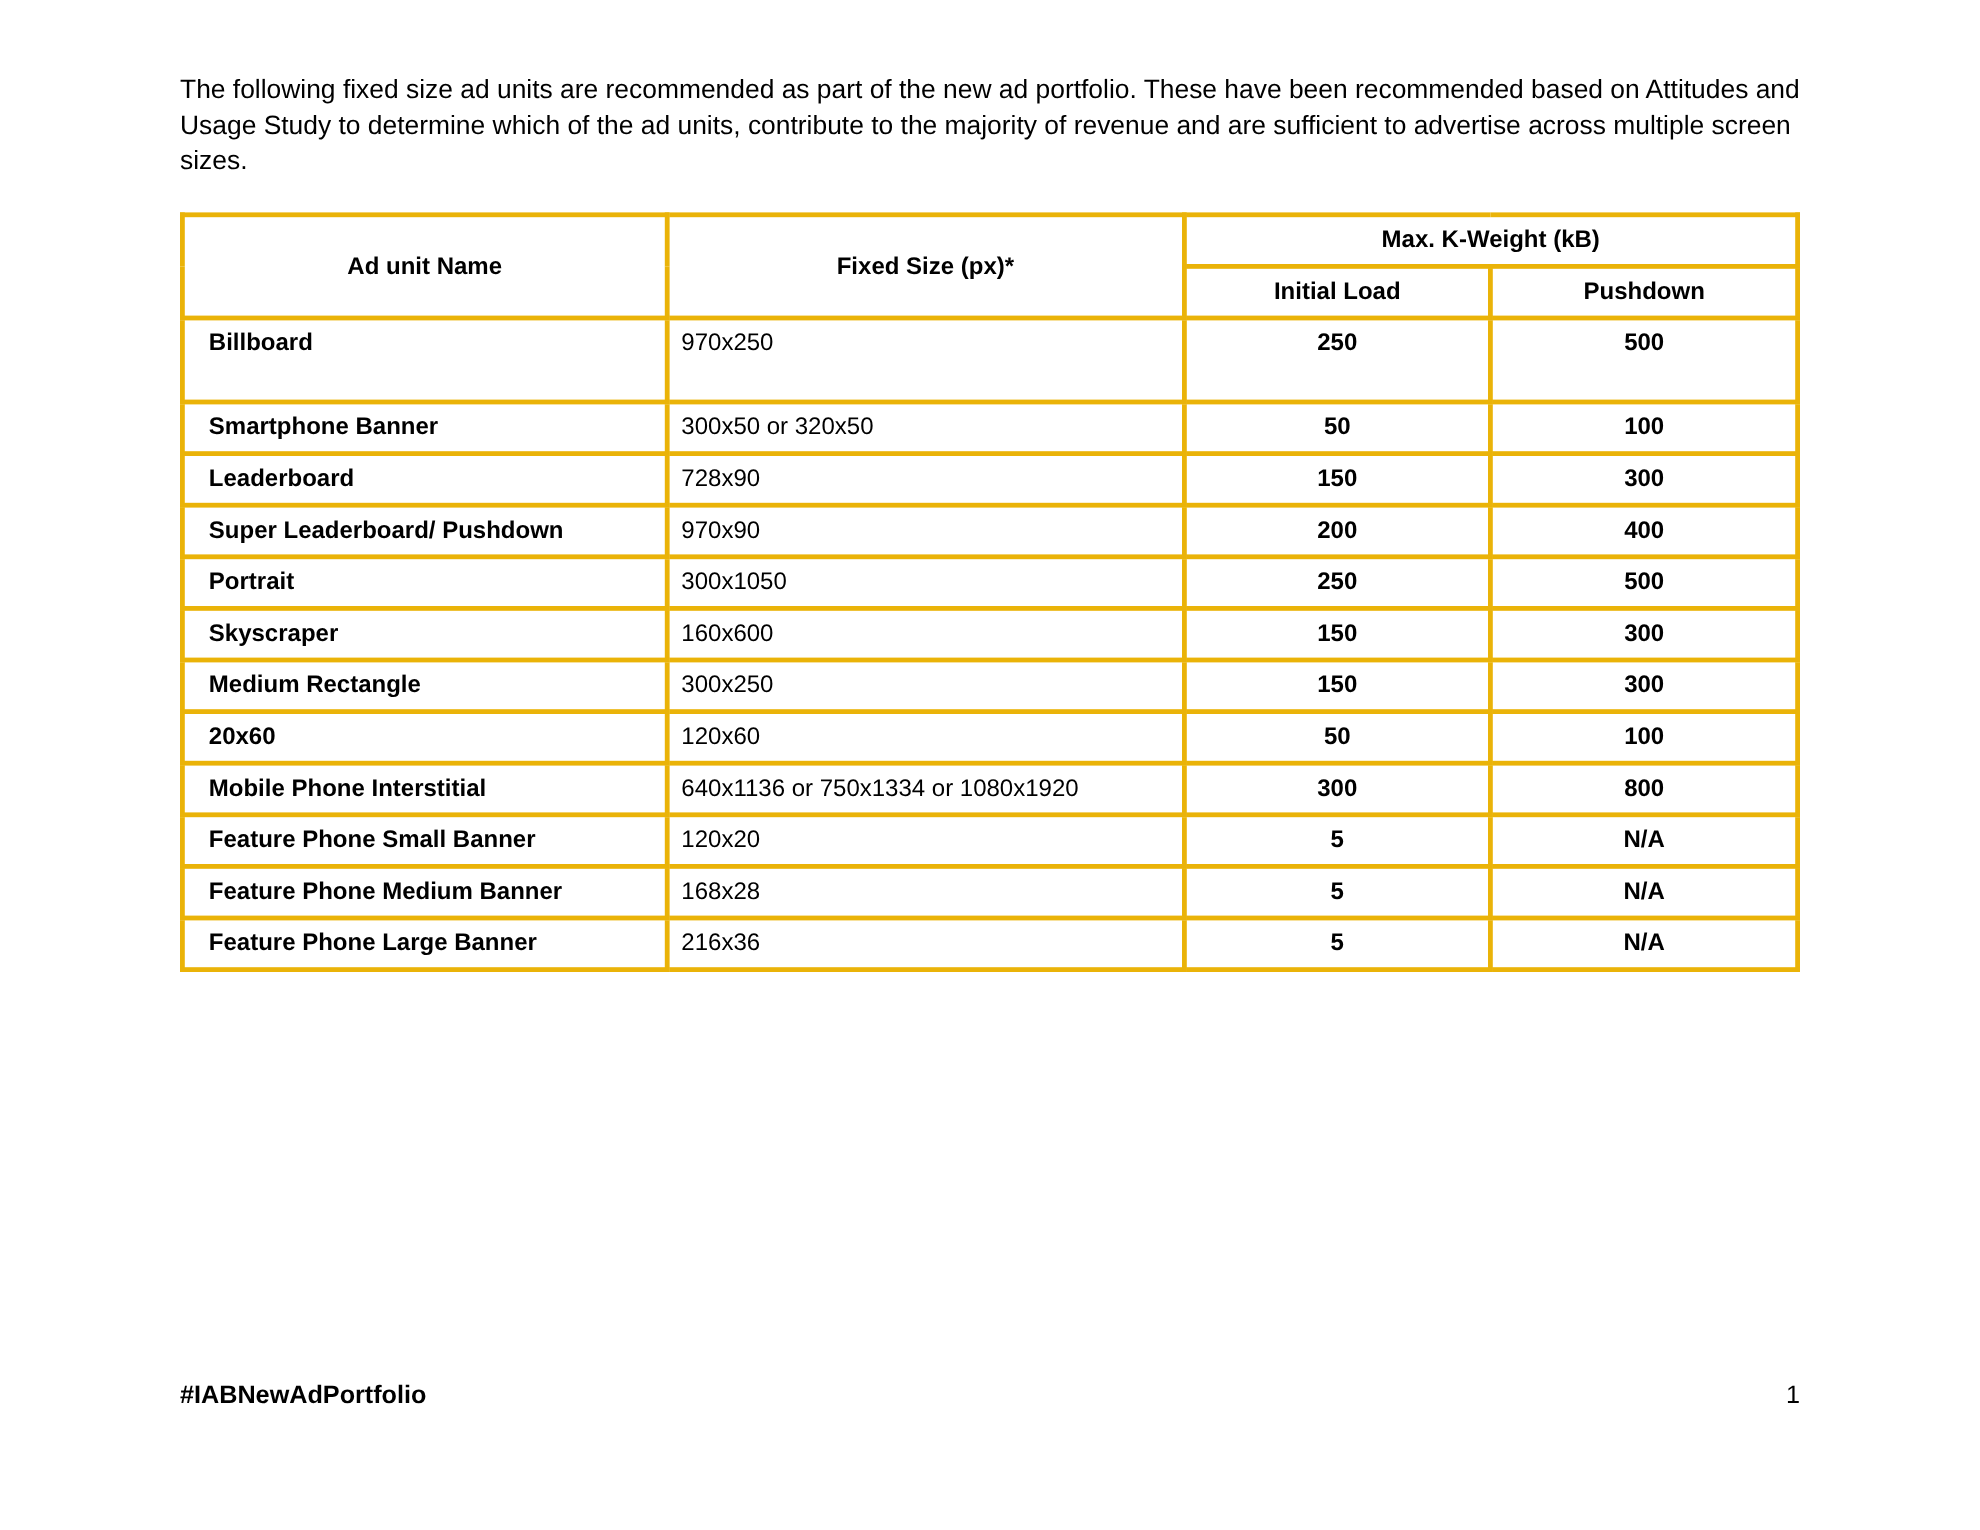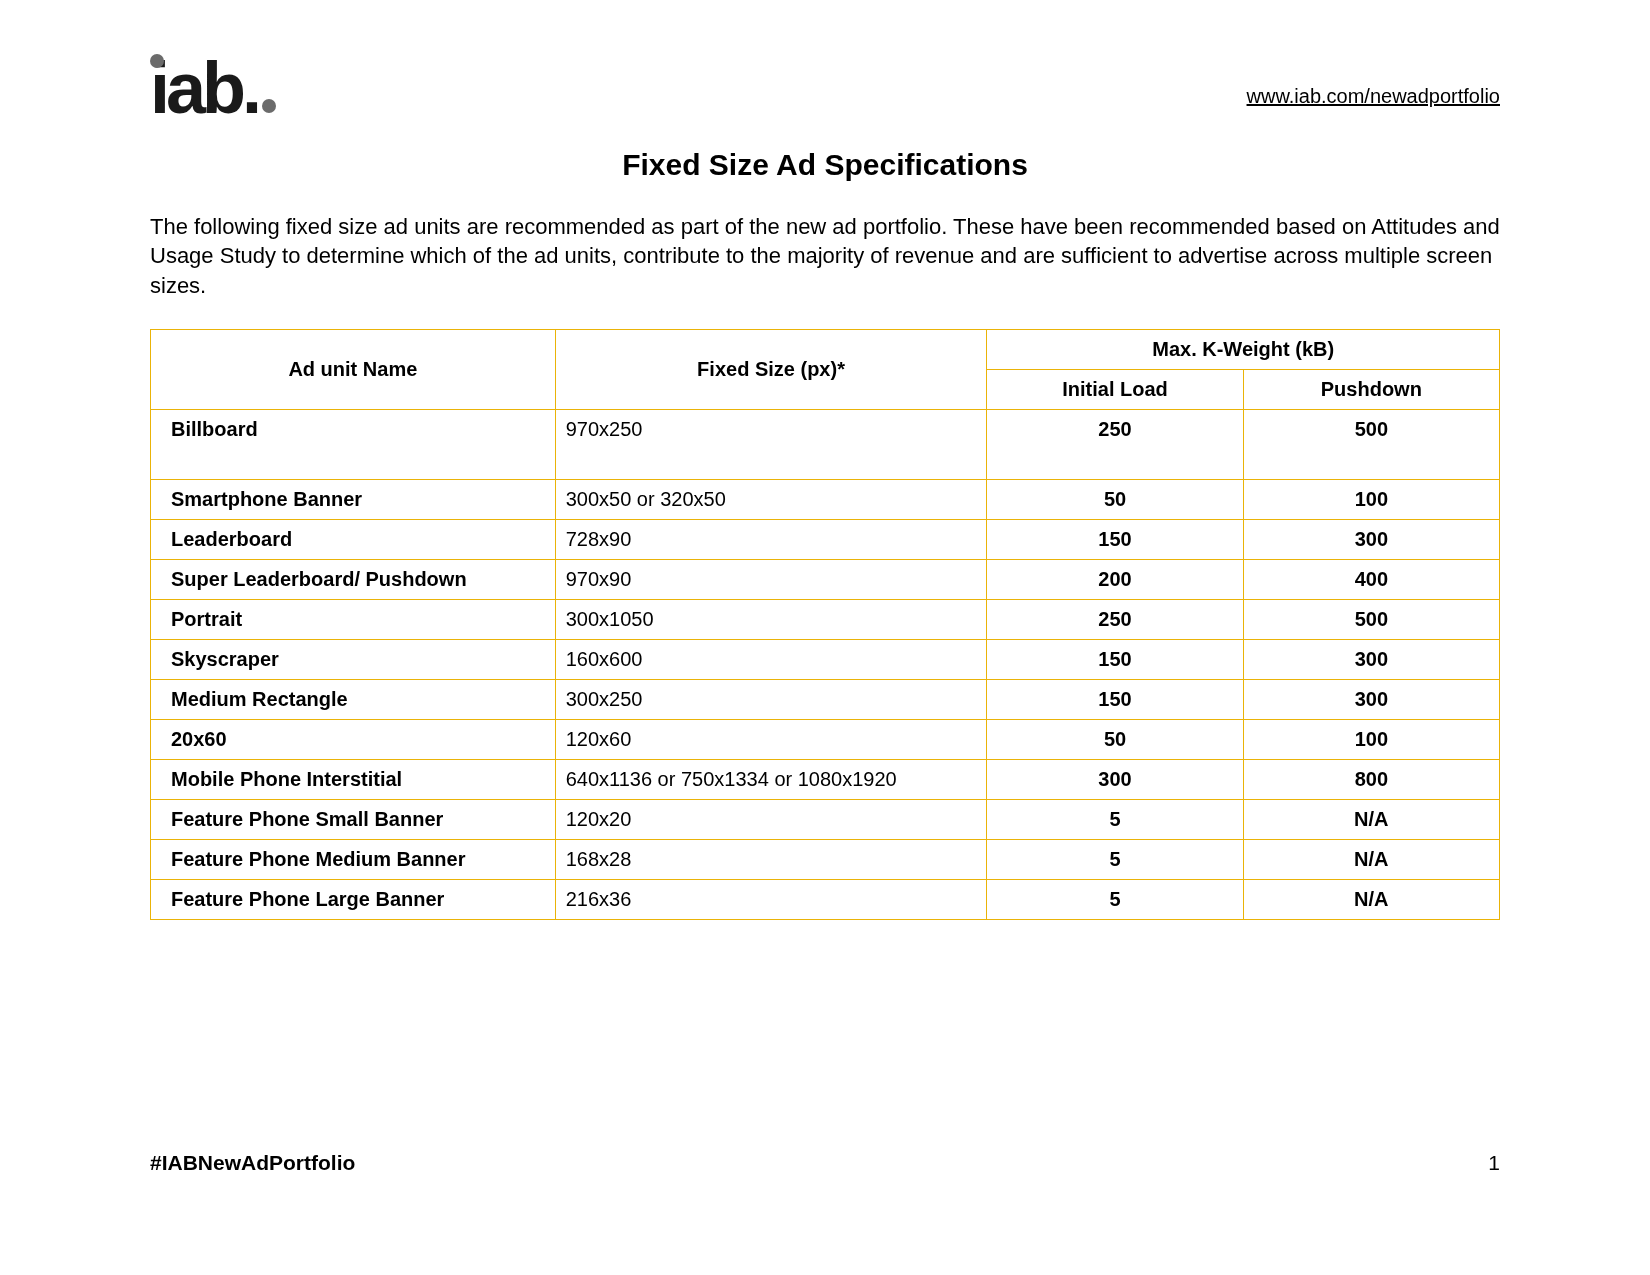--- a/index.html
+++ b/index.html
@@ -61,21 +61,21 @@
       font-size: 22px;
       line-height: 1.35;
       margin-bottom: 28px;
     }
     table.spec {
       width: 100%;
       border-collapse: collapse;
       font-size: 20px;
     }
     table.spec th, table.spec td {
-      border: 1px solid #eab308;
+      border: 4px solid #eab308;
       padding: 8px 10px;
       text-align: left;
       vertical-align: top;
     }
     table.spec thead th {
       font-weight: bold;
       text-align: center;
       vertical-align: middle;
     }
     table.spec tbody td.name { font-weight: bold; padding-left: 20px; }
@@ -103,29 +103,21 @@
       text-align: center;
       font-size: 21px;
       margin-top: 18px;
     }
   </style>
 </head>
 <body>
 
 <div class="page">
 
-  <div class="header-row">
-    <div class="logo">
-      <span class="dot-top"></span>
-      <span>iab.</span><span class="dot-side"></span>
-    </div>
-    <a class="header-link">www.iab.com/newadportfolio</a>
-  </div>
-
-  <h1 class="title">Fixed Size Ad Specifications</h1>
+
 
   <p class="intro">The following fixed size ad units are recommended as part of the new ad portfolio. These have been recommended based on Attitudes and Usage Study to determine which of the ad units, contribute to the majority of revenue and are sufficient to advertise across multiple screen sizes.</p>
 
   <table class="spec">
     <colgroup>
       <col class="col-name">
         <col class="col-size">
         <col class="col-il">
         <col class="col-sub">
     </colgroup>

